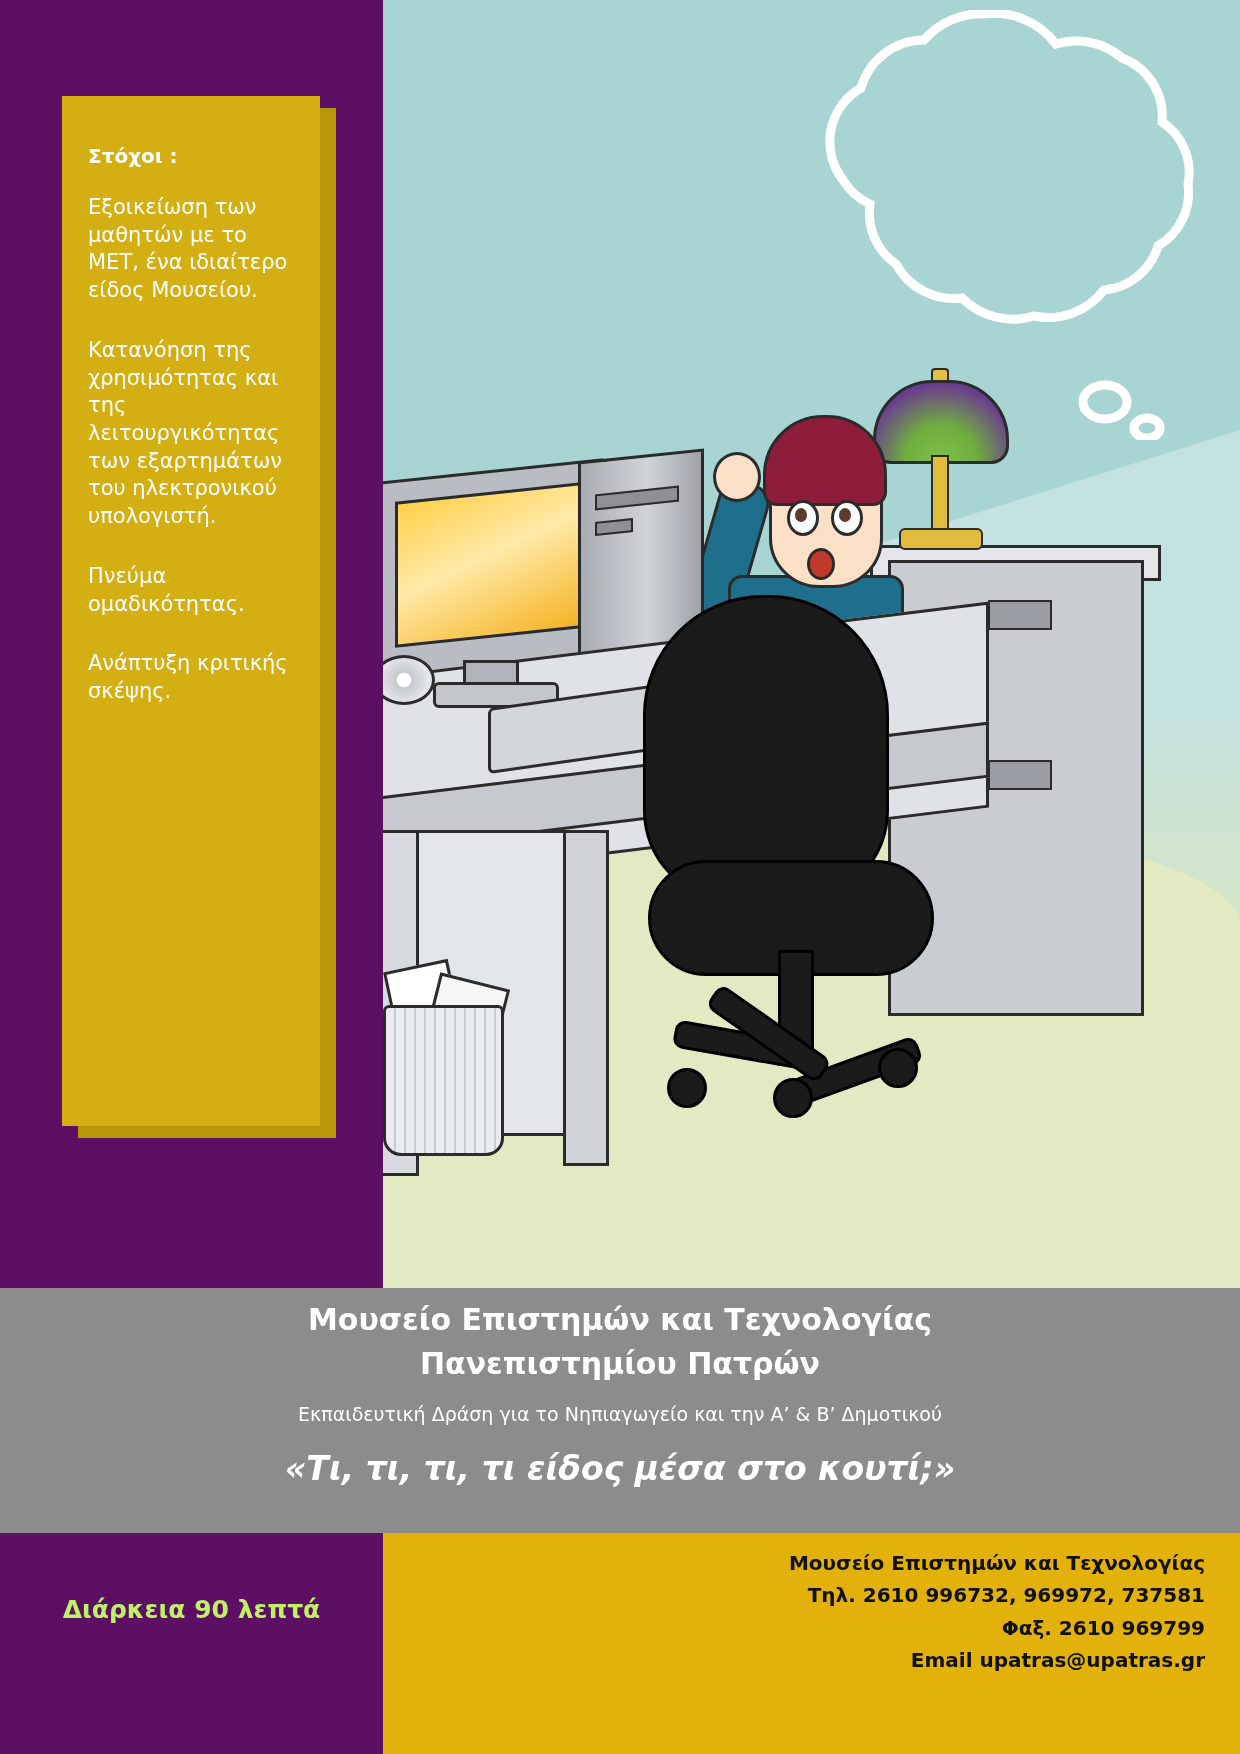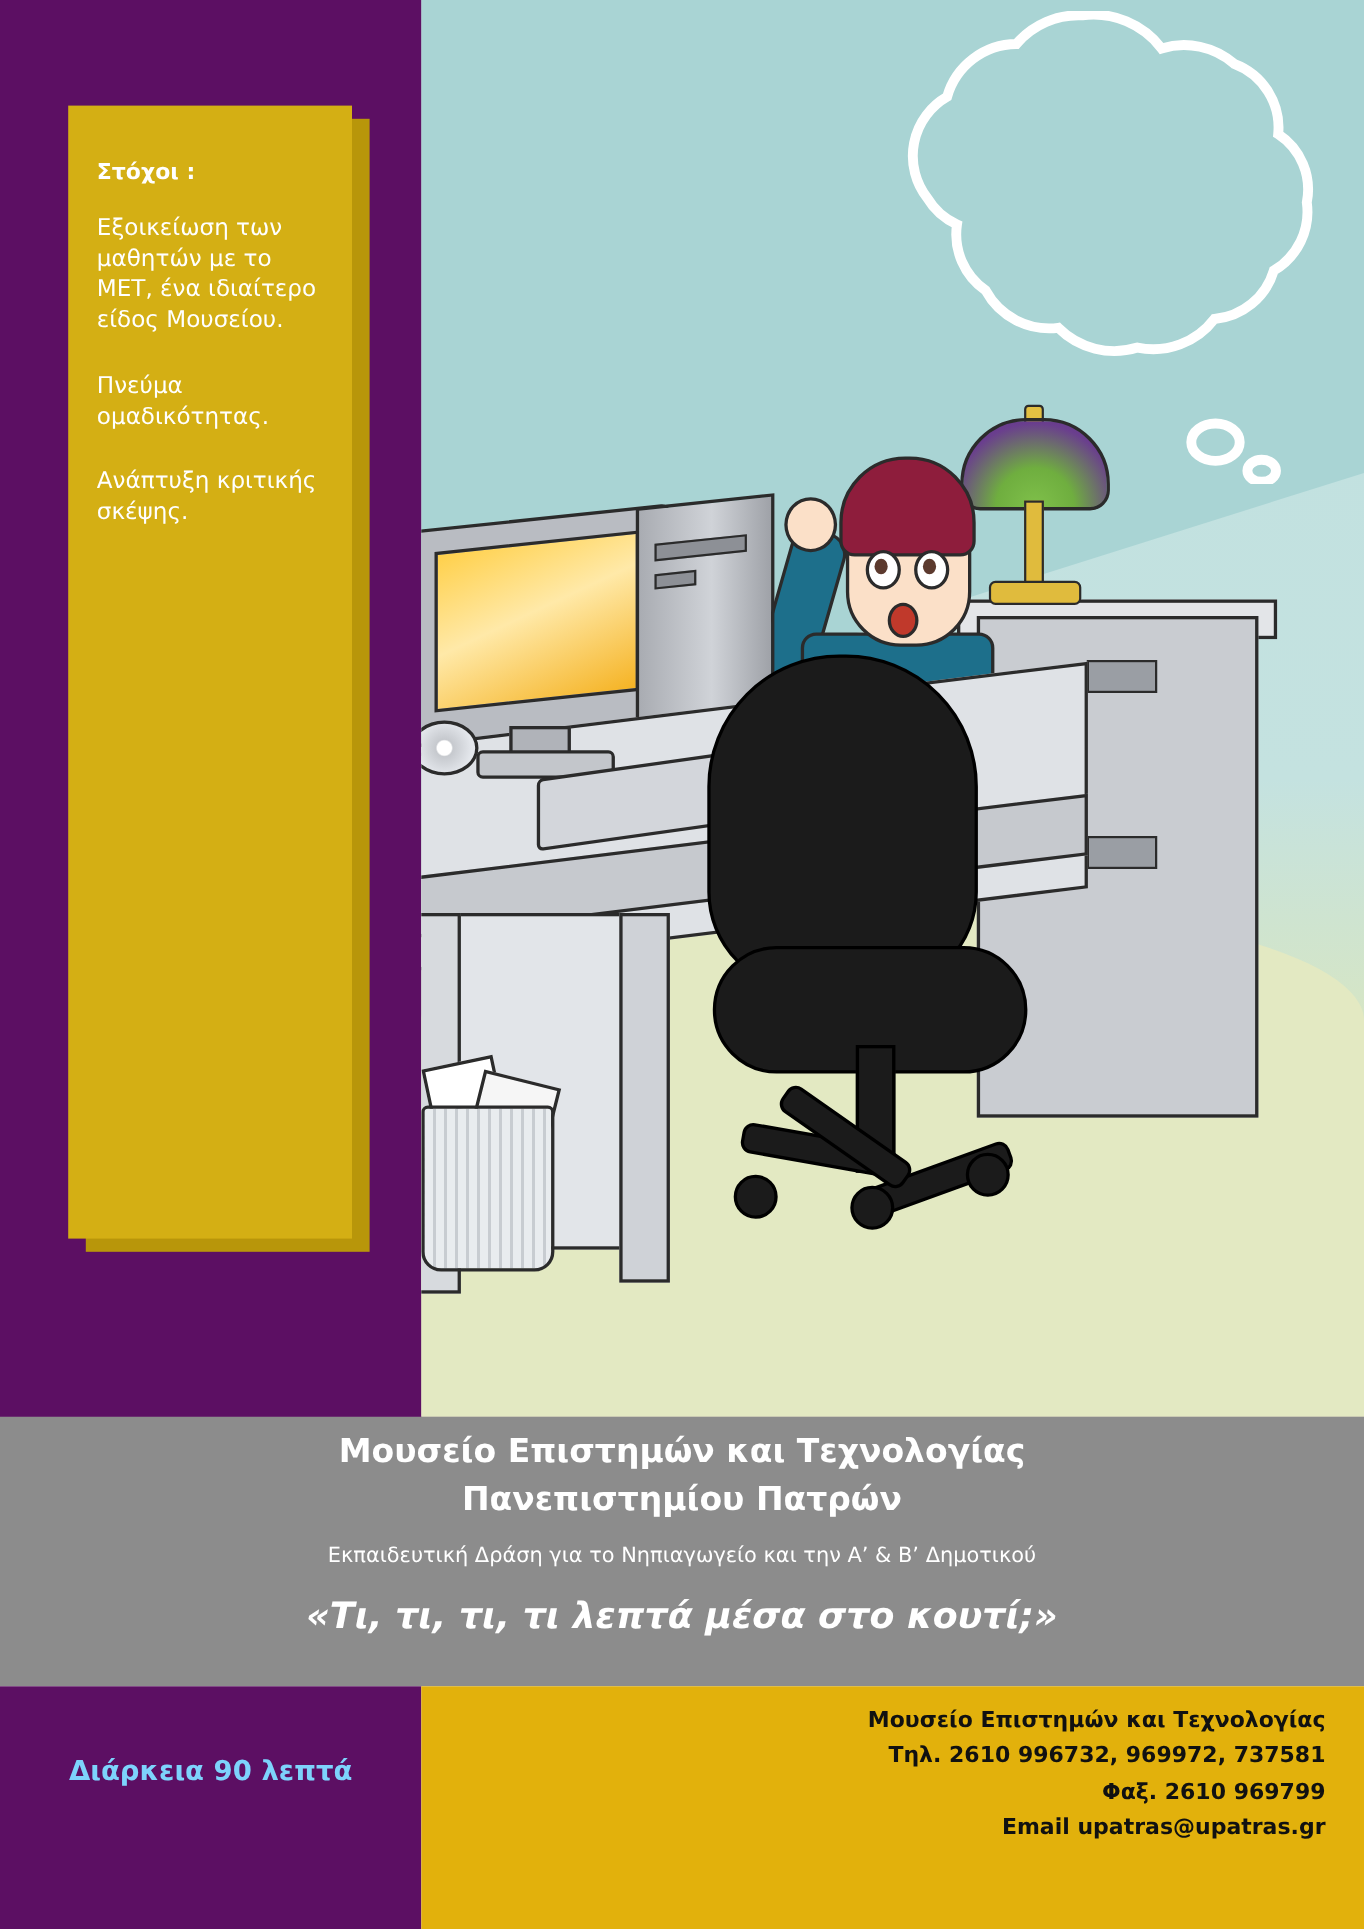--- a/index.html
+++ b/index.html
@@ -349,21 +349,21 @@
   .program-title {
     font-size: 33px; font-weight: bold; font-style: italic;
     margin: 24px 0 0 0; color: #ffffff;
   }
 
   
   .bottom-left {
     position: absolute; left: 0; top: 1533px;
     width: 383px; height: 221px;
     background: #5c0f63;
-    color: #7dd3fc;
+    color: #bef264;
   }
   .duration {
     position: absolute; left: 0; top: 62px; width: 383px;
     text-align: center; font-size: 25px; font-weight: bold;
   }
   .bottom-right {
     position: absolute; left: 383px; top: 1533px;
     width: 857px; height: 221px;
     background: #e2b10c;
   }
@@ -465,30 +465,31 @@
             <ellipse cx="394" cy="418" rx="13" ry="10"></ellipse>
           </g>
         </svg>
       </div>
     </div>
 
     <div class="goals-shadow"></div>
     <div class="goals-box">
       <div class="goals-title">Στόχοι :</div>
       <p class="goal-item">Εξοικείωση των μαθητών με το ΜΕΤ, ένα ιδιαίτερο είδος Μουσείου.</p>
+      <p class="goal-item">Κατανόηση της χρησιμότητας και της λειτουργικότητας των εξαρτημάτων του ηλεκτρονικού υπολογιστή.</p>
       <p class="goal-item">Πνεύμα ομαδικότητας.</p>
       <p class="goal-item">Ανάπτυξη κριτικής σκέψης.</p>
     </div>
   </div>
 
   <div class="gray-band">
     <div class="museum-title">Μουσείο Επιστημών και Τεχνολογίας</div>
     <div class="museum-title">Πανεπιστημίου Πατρών</div>
     <div class="museum-sub">Εκπαιδευτική Δράση για το Νηπιαγωγείο και την Α’ &amp; Β’ Δημοτικού</div>
-    <div class="program-title">«Τι, τι, τι, τι λεπτά μέσα στο κουτί;»</div>
+    <div class="program-title">«Τι, τι, τι, τι είδος μέσα στο κουτί;»</div>
   </div>
 
   <div class="bottom-left">
     <div class="duration">Διάρκεια  90 λεπτά</div>
   </div>
   <div class="bottom-right">
     <div class="contact">
       <div>Μουσείο Επιστημών και Τεχνολογίας</div>
       <div>Τηλ. 2610 996732, 969972, 737581</div>
       <div>Φαξ. 2610 969799</div>

